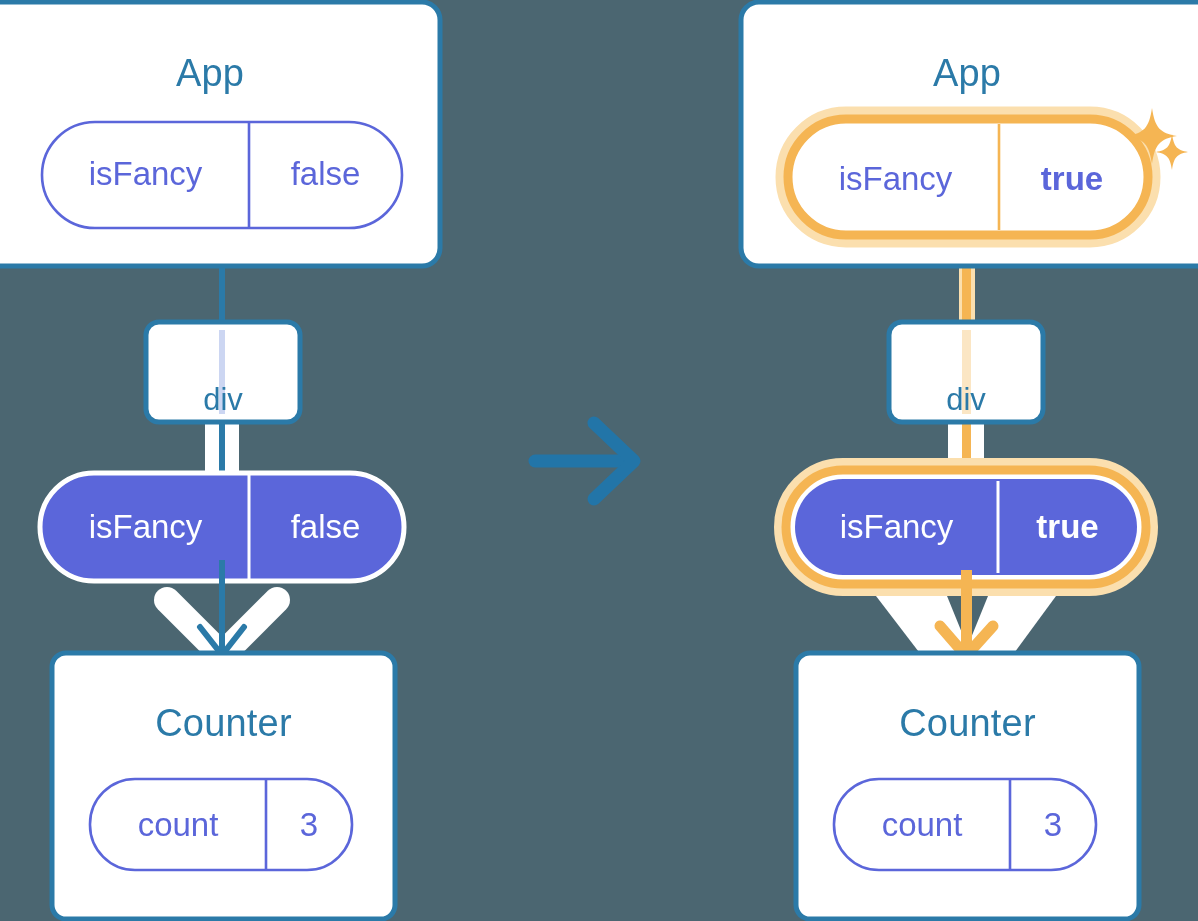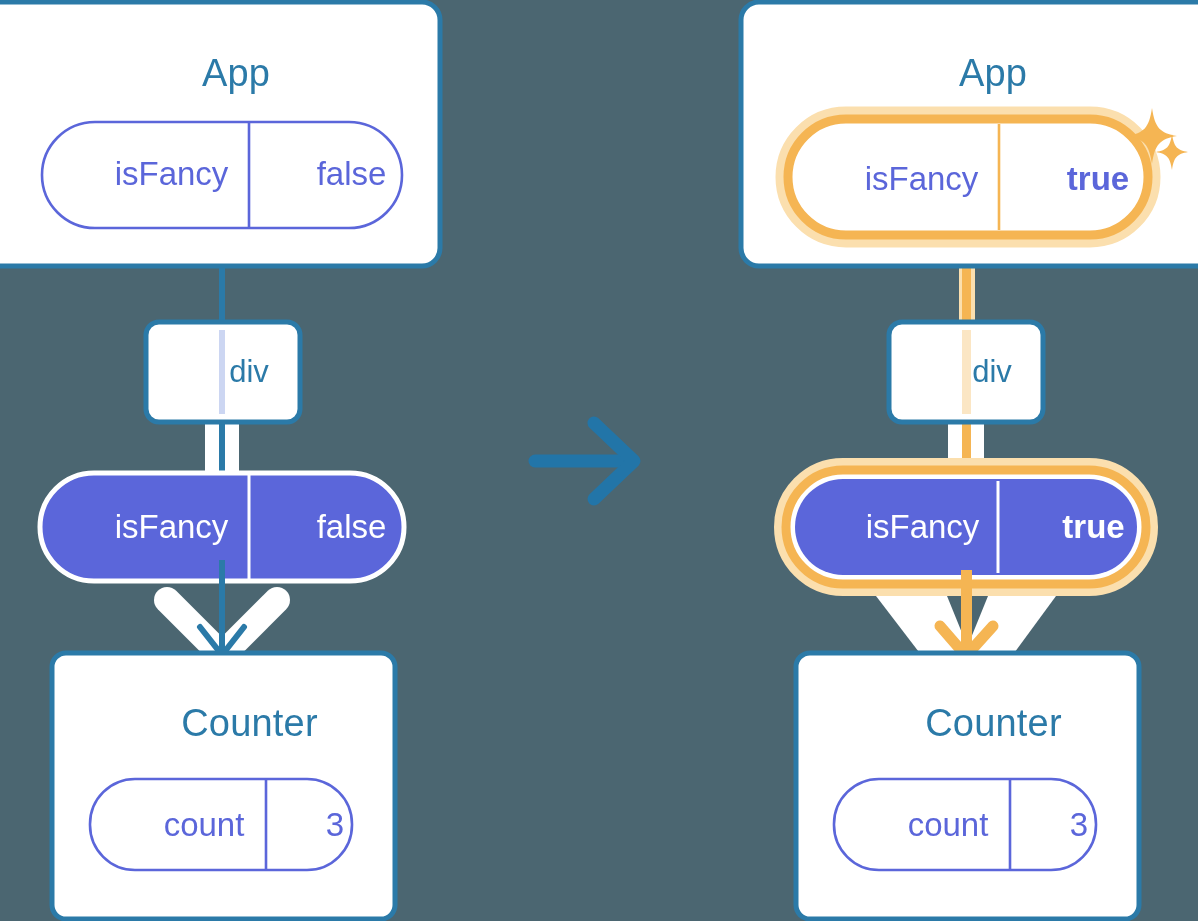--- a/index.html
+++ b/index.html
@@ -10,24 +10,23 @@
     overflow:hidden;
     position:relative;
   }
   #stage{position:absolute;inset:0;width:1198px;height:921px;}
   #stage > svg{position:absolute;top:0;left:0;}
   .lbl{
     position:absolute;
     display:flex;align-items:center;justify-content:center;
     white-space:nowrap;
     pointer-events:none;
-    padding-left:26px;
   }
   .title{color:#2b7aa8;font-size:38px;letter-spacing:.2px;}
-  .divtxt{color:#2b7aa8;font-size:31px;}
+  .divtxt{color:#2b7aa8;font-size:31px;margin-top:28px;}
   .pill-key{color:#5b66da;font-size:33px;}
   .pill-val{color:#5b66da;font-size:33px;}
   .pill-key-w{color:#ffffff;font-size:33px;}
   .pill-val-w{color:#ffffff;font-size:33px;}
   .bold{font-weight:bold;text-align:center;}
 </style>
 </head>
 <body>
 
 <div id="stage">

